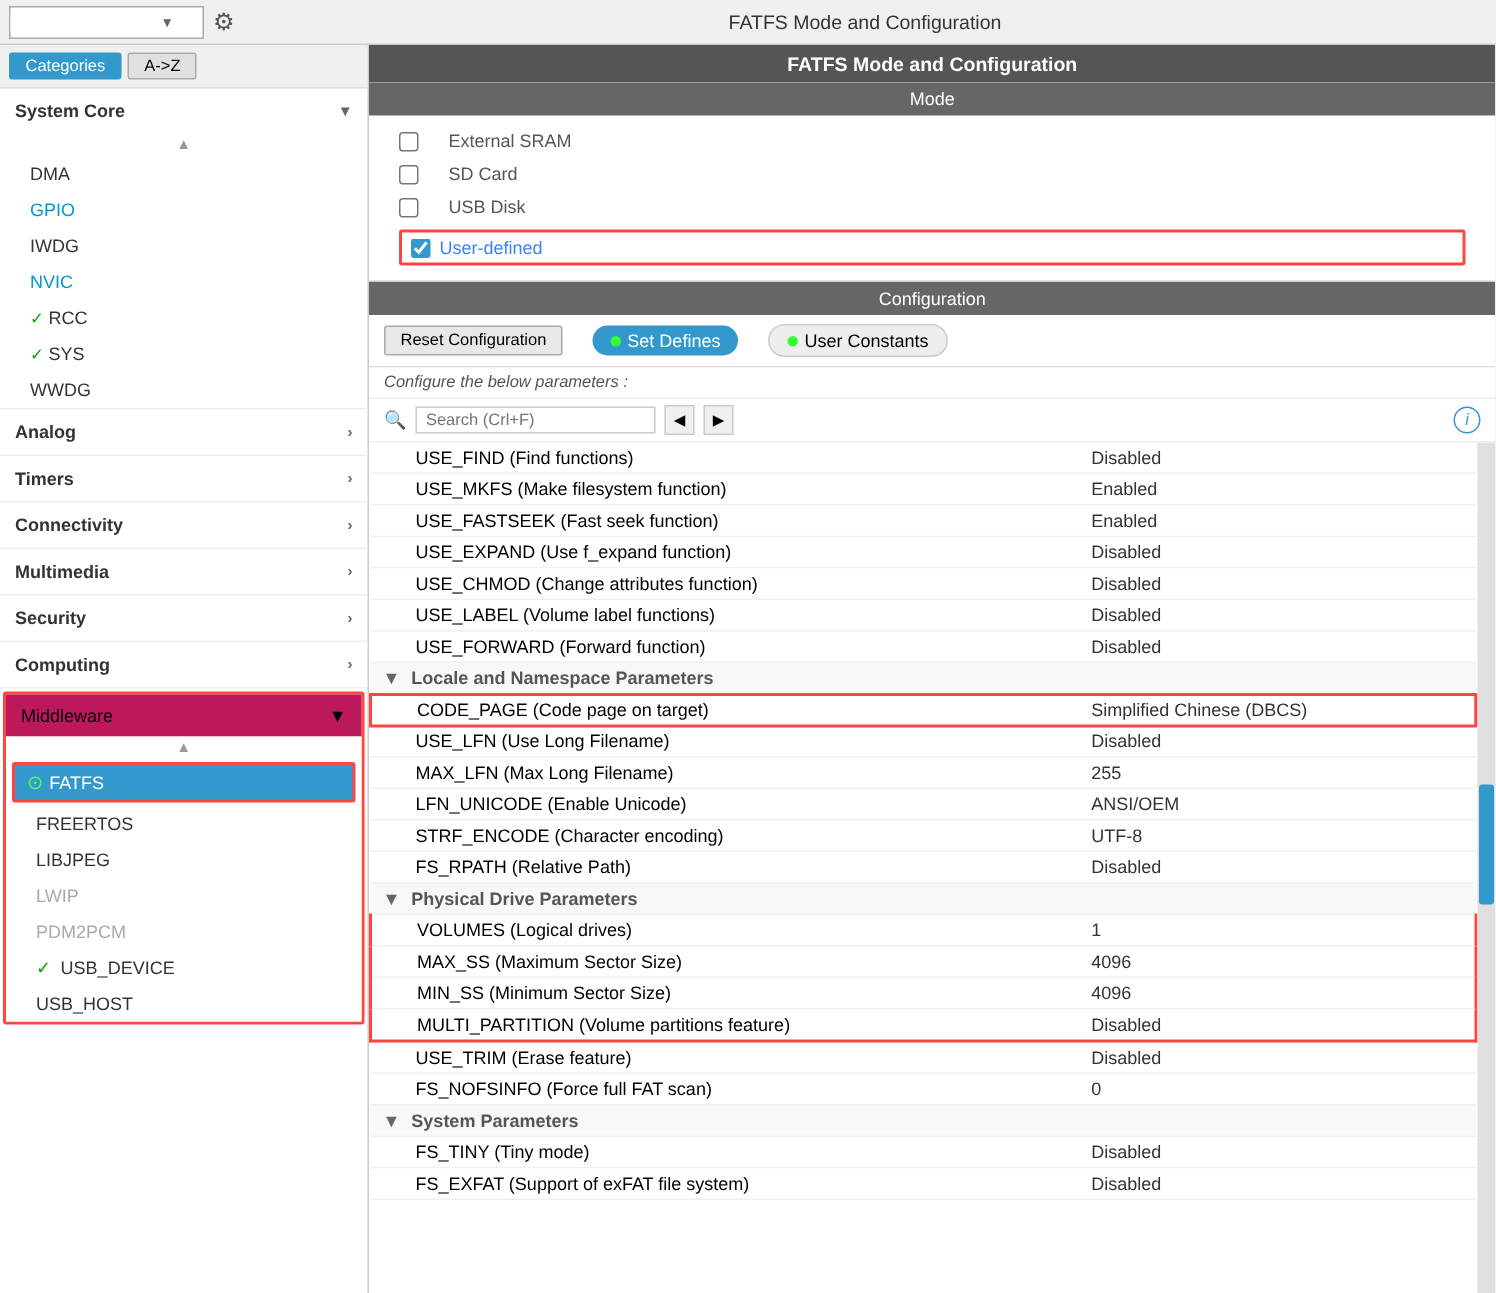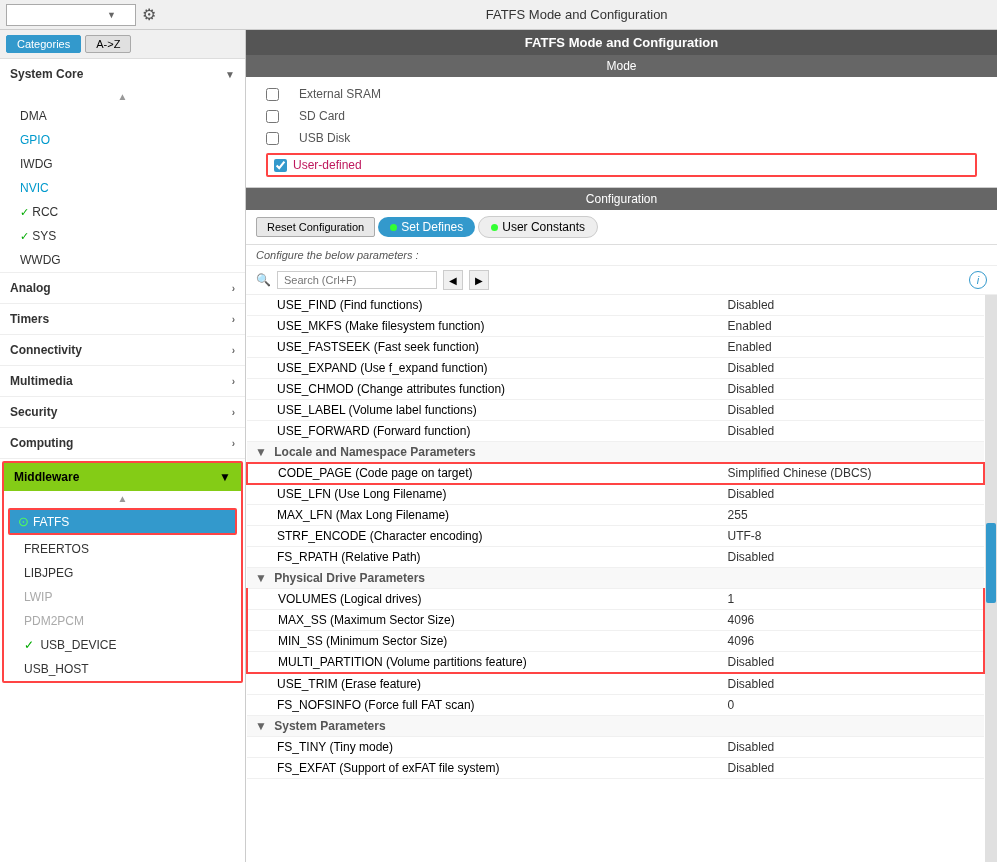--- a/index.html
+++ b/index.html
@@ -21,45 +21,45 @@
     .sidebar-category-header { display: flex; justify-content: space-between; align-items: center; padding: 8px 10px; cursor: pointer; font-weight: bold; font-size: 13px; color: #333; }
     .sidebar-category-header .arrow { font-size: 10px; color: #666; }
     .sidebar-items { padding: 0; }
     .sidebar-item { padding: 5px 10px 5px 20px; cursor: pointer; color: #333; }
     .sidebar-item.gpio { color: #0099cc; }
     .sidebar-item.nvic { color: #0099cc; }
     .sidebar-item.checkmark::before { content: "✓ "; color: #00aa00; font-size: 11px; }
     .scroll-up { text-align: center; padding: 2px; font-size: 10px; color: #999; cursor: pointer; }
 
     .middleware-section { border: 2px solid #ff4444; border-radius: 2px; margin: 2px; }
-    .middleware-header { display: flex; justify-content: space-between; align-items: flex-start; padding: 7px 10px; cursor: pointer; font-weight: bold; font-size: 13px; background: #84cc16; }
+    .middleware-header { display: flex; justify-content: space-between; align-items: flex-start; padding: 7px 10px; cursor: pointer; font-weight: normal; font-size: 13px; background: #be185d; }
     .middleware-items { background: white; }
     .middleware-item { padding: 5px 10px 5px 20px; cursor: pointer; color: #333; }
     .fatfs-item { border: 2px solid #ff4444; border-radius: 2px; margin: 1px 4px; padding: 5px 8px; background: #3399cc; color: white; display: flex; align-items: center; gap: 4px; }
     .fatfs-check { color: #33ff33; font-size: 14px; }
 
     
     .content { flex: 1; display: flex; flex-direction: column; overflow: hidden; background: #f5f5f5; }
     .content-title { background: #555; color: white; text-align: center; padding: 5px; font-size: 13px; font-weight: bold; }
 
     
     .mode-section { background: white; border-bottom: 1px solid #ccc; }
     .mode-header { background: #666; color: white; text-align: center; padding: 4px; font-size: 12px; }
     .mode-options { padding: 10px 20px; display: flex; flex-direction: column; gap: 8px; }
     .mode-option { display: flex; align-items: center; gap: 20px; }
     .mode-option input[type=checkbox] { width: 13px; height: 13px; }
     .mode-option label { color: #555; }
     .mode-option.highlighted { border: 2px solid #ff4444; padding: 3px 6px; border-radius: 2px; }
-    .mode-option.highlighted label { color: #be185d; }
+    .mode-option.highlighted label { color: #3b82f6; }
     .mode-option.highlighted input { accent-color: #3399cc; }
 
     
     .config-section { flex: 1; display: flex; flex-direction: column; overflow: hidden; }
     .config-header { background: #666; color: white; text-align: center; padding: 4px; font-size: 12px; }
-    .config-toolbar { padding: 6px 10px; display: flex; align-items: center; gap: 3px; background: white; border-bottom: 1px solid #ddd; }
+    .config-toolbar { padding: 6px 10px; display: flex; align-items: center; gap: 20px; background: white; border-bottom: 1px solid #ddd; }
     .reset-btn { padding: 3px 10px; border: 1px solid #aaa; background: #e8e8e8; cursor: pointer; font-size: 11px; border-radius: 2px; }
     .tab-pill { padding: 3px 12px; border-radius: 12px; cursor: pointer; font-size: 11px; display: flex; align-items: center; gap: 4px; }
     .tab-pill.active { background: #3399cc; color: white; }
     .tab-pill .dot { width: 7px; height: 7px; border-radius: 50%; background: #33ff33; display: inline-block; }
 
     .config-params-label { padding: 4px 10px; background: white; color: #555; font-size: 11px; border-bottom: 1px solid #eee; font-style: italic; }
     .search-row { display: flex; align-items: center; padding: 4px 10px; background: white; border-bottom: 1px solid #eee; gap: 6px; }
     .search-row input { border: 1px solid #ccc; padding: 2px 6px; width: 160px; font-size: 11px; }
     .search-nav-btn { width: 20px; height: 20px; border: 1px solid #ccc; background: #f0f0f0; cursor: pointer; display: flex; align-items: center; justify-content: center; font-size: 10px; }
     .info-icon { margin-left: auto; width: 18px; height: 18px; border: 1px solid #3399cc; border-radius: 50%; color: #3399cc; display: flex; align-items: center; justify-content: center; font-size: 11px; font-style: italic; }
@@ -279,20 +279,24 @@
               </tr>
               <tr>
                 <td>USE_LFN (Use Long Filename)</td>
                 <td>Disabled</td>
               </tr>
               <tr>
                 <td>MAX_LFN (Max Long Filename)</td>
                 <td>255</td>
               </tr>
               <tr>
+                <td>LFN_UNICODE (Enable Unicode)</td>
+                <td>ANSI/OEM</td>
+              </tr>
+              <tr>
                 <td>STRF_ENCODE (Character encoding)</td>
                 <td>UTF-8</td>
               </tr>
               <tr>
                 <td>FS_RPATH (Relative Path)</td>
                 <td>Disabled</td>
               </tr>
 
               <tr class="section-row">
                 <td colspan="2">

